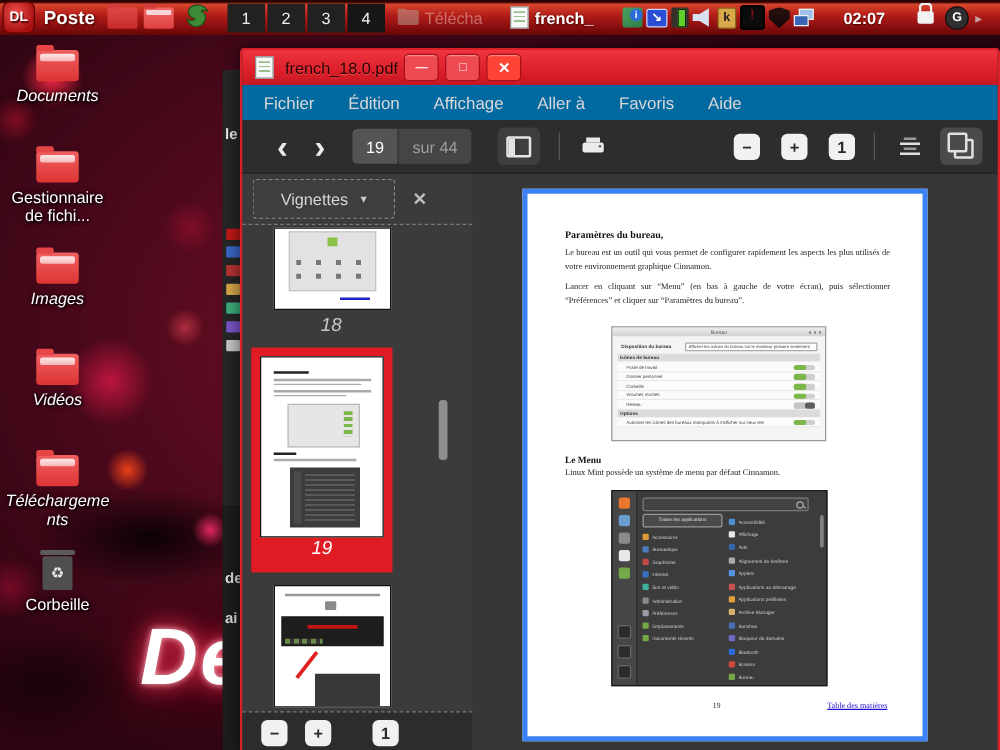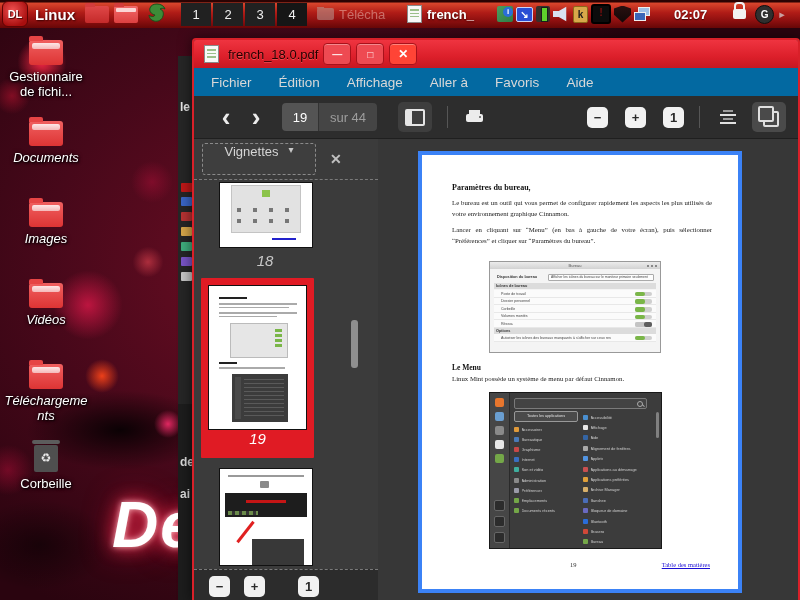--- a/index.html
+++ b/index.html
@@ -145,21 +145,21 @@
   .tbtn.dpw{background:#4a4a4a;margin-left:16px;margin-right:12px}
   .dp{width:12px;height:12px;border:2px solid #e0e0e0;border-radius:2px;background:#4a4a4a;position:relative;margin:3px 0 0 3px}
   .dp::before{content:"";position:absolute;left:-7px;top:-7px;width:12px;height:12px;border:2px solid #e0e0e0;
     border-radius:2px;background:#4a4a4a}
 
   
   .wbody{flex:1;display:flex;min-height:0}
   .sbar{width:184px;background:#3b3b3b;display:flex;flex-direction:column;flex:none}
   .shead{height:40px;display:flex;align-items:center;padding-left:8px;flex:none}
   .vign{width:112px;height:30px;background:#3e3e3e;border:1px dashed #8a8a8a;border-radius:3px;
-    display:flex;justify-content:center;gap:10px;color:#d5d5d5;font-size:13px;cursor:pointer}
+    display:flex;align-items:center;justify-content:center;gap:10px;color:#d5d5d5;font-size:13px;cursor:pointer}
   .caret{font-size:10px;color:#c8c8c8}
   .sclose{margin-left:14px;color:#c0c0c0;font-size:14px;font-weight:bold;cursor:pointer}
   .tlist{flex:1;position:relative;overflow:hidden;border-top:1px dashed #7a7a7a}
   .tnum{font-style:italic;font-size:15px;color:#c8c8c8;text-align:center;margin-top:4px}
   .th{position:absolute;cursor:pointer}
   .th.t18{left:25px;top:2px;width:92px}
   .pg18{width:92px;height:64px;background:#fff;border:1px solid #111;position:relative}
   .g18{position:absolute;left:11px;top:2px;width:68px;height:46px;background:#e2e2e2;border:1px solid #c4c4c4}
   .g18::before{content:"";position:absolute;left:30px;top:4px;width:8px;height:7px;background:#8bc34a}
   .g18 i.r1,.g18 i.r2{position:absolute;left:5px;width:58px;height:4px;
@@ -262,28 +262,28 @@
   .s2scroll{position:absolute;right:2px;top:19px;width:3px;height:26px;background:#808080;border-radius:2px}
 </style>
 </head>
 <body>
 
 <div class="desktop"></div>
 <div class="walltext">Del</div>
 
 <div class="dicons">
 
+    <div class="dcell folder italic">
+      <i class="dic"></i>
+      <span class="dlabel">Documents</span>
+    </div>
+
     <div class="dcell folder">
       <i class="dic"></i>
       <span class="dlabel">Gestionnaire de fichi...</span>
-    </div>
-
-    <div class="dcell folder italic">
-      <i class="dic"></i>
-      <span class="dlabel">Documents</span>
     </div>
 
 
     <div class="dcell folder italic">
       <i class="dic"></i>
       <span class="dlabel">Images</span>
     </div>
 
     <div class="dcell folder italic">
       <i class="dic"></i>
@@ -309,21 +309,21 @@
   <i class="sc c3"></i>
   <i class="sc c4"></i>
   <i class="sc c5"></i>
   <i class="sc c6"></i>
   <span class="sfrag f2">de</span>
   <span class="sfrag f3">ai</span>
 </div>
 
 <div class="panel">
   <div class="dl">DL</div>
-  <span class="menu-lbl">Linux</span>
+  <span class="menu-lbl">Poste</span>
   <span class="lfold f1"></span>
   <span class="lfold f2"></span>
   <span class="dragon">
     <svg viewBox="0 0 24 24" width="24" height="24">
         <path d="M12 2c4 0 7 2 8 5-2-1-4-1-5 0 3 1 4 4 3 7-1 4-5 6-9 5-3-1-5-3-5-6 2 2 5 2 6 0-4-1-6-4-5-7 1-3 4-4 7-4z" fill="#3d8b37" stroke="#1d4d1a" stroke-width="1"></path>
       </svg>
   </span>
   <div class="ws">
 
   <span class="wcell">1</span>

